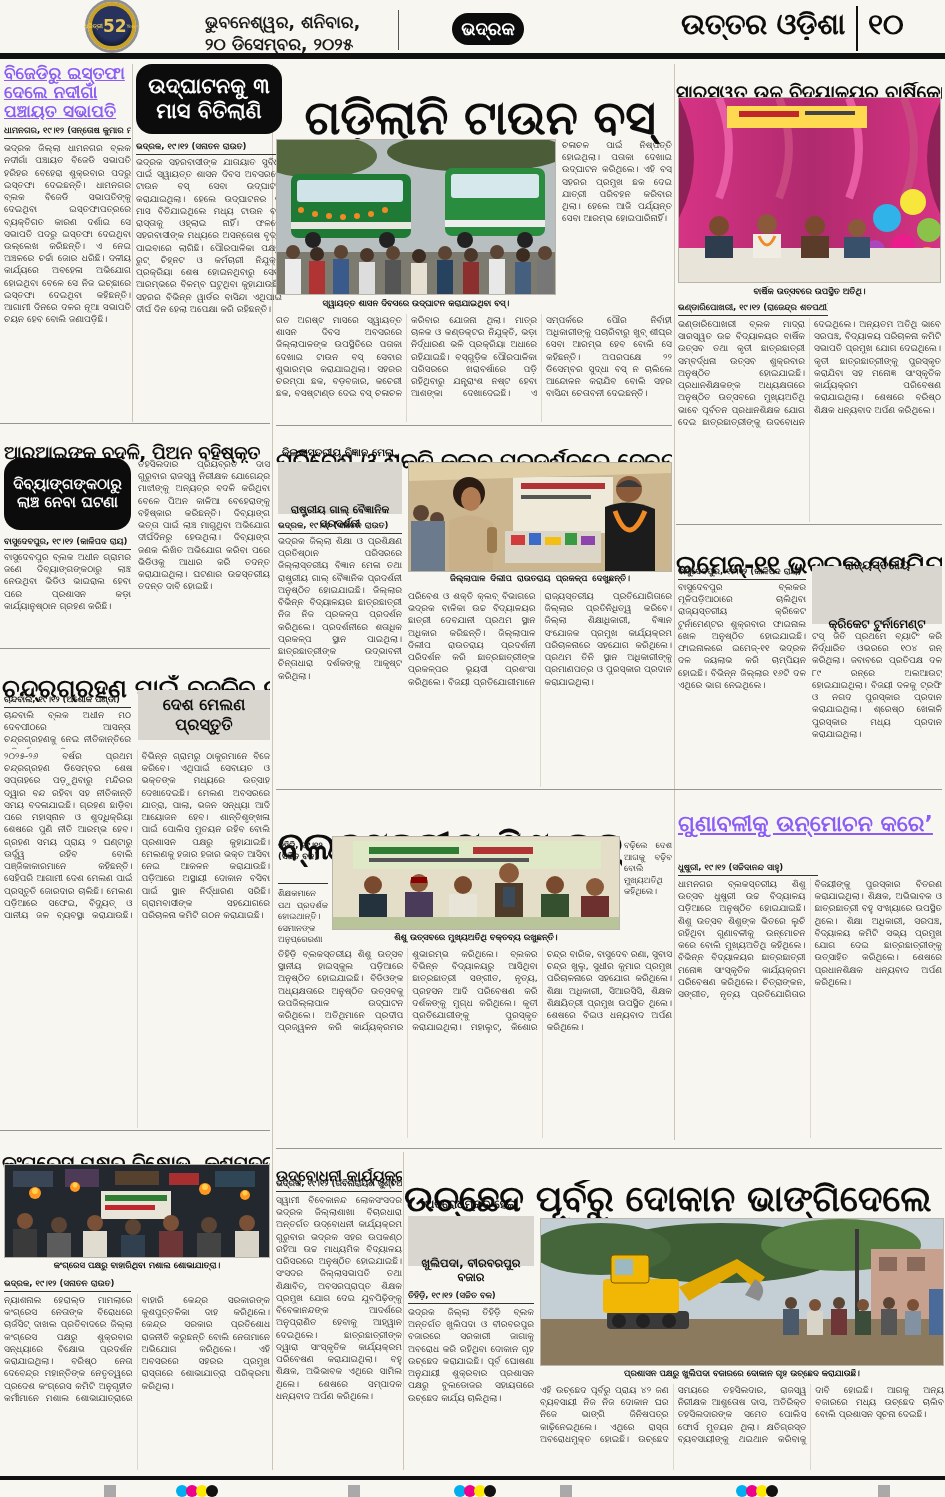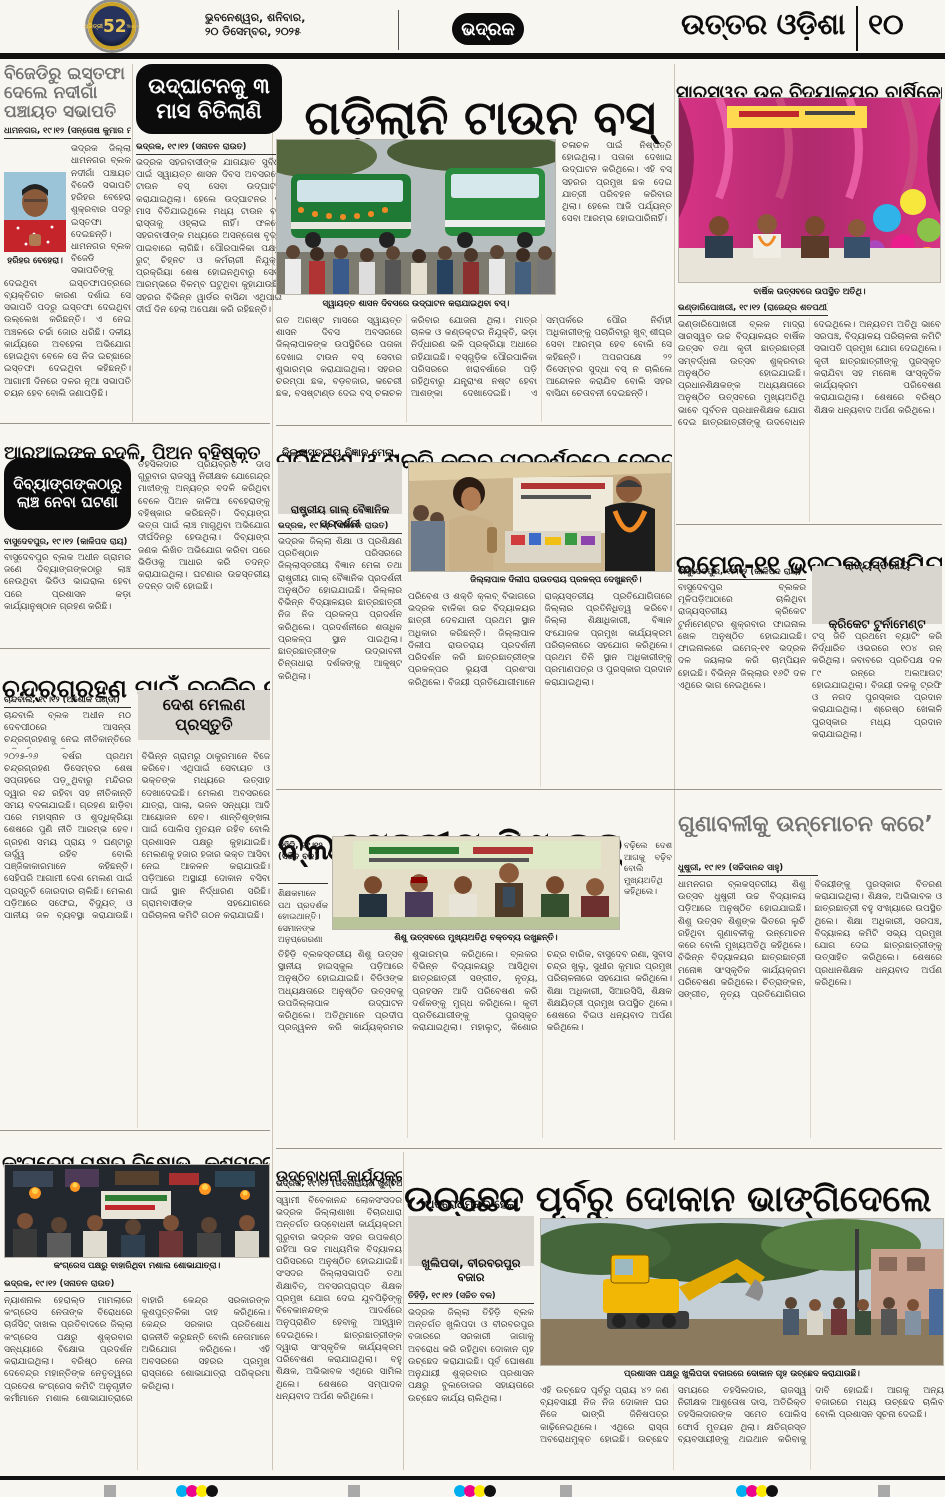--- a/index.html
+++ b/index.html
@@ -1,20 +1,20 @@
 <!DOCTYPE html>
 <html><head>
 <meta charset="utf-8">
 <style>
   html,body{margin:0;padding:0;background:#8e8e8e;}
   #page{position:relative;width:945px;height:1497px;margin:0 auto;background:#f8f6f0;
         font-family:"DejaVu Sans","Liberation Sans",sans-serif;color:#1a1a1a;overflow:hidden;}
   .abs{position:absolute;box-sizing:border-box;}
   .hl{font-weight:bold;color:#0d0d0d;line-height:1.08;letter-spacing:-0.4px;white-space:nowrap;overflow:hidden;}
-  .hlw{font-weight:bold;color:#737373;line-height:1.12;overflow:hidden;}
+  .hlw{font-weight:bold;color:#8b5cf6;line-height:1.12;overflow:hidden;text-decoration:underline;}
   .kbox{background:#0c0c0c;color:#fff;font-weight:bold;text-align:center;display:flex;flex-direction:column;
         align-items:center;justify-content:center;line-height:1.18;border-radius:16px;}
   .gbox{background:#d9d6cf;color:#0d0d0d;font-weight:bold;text-align:center;display:flex;flex-direction:column;
         align-items:center;justify-content:center;line-height:1.25;gap:44px;}
   .dl{font-size:8.5px;font-weight:bold;border-bottom:1px solid #333;padding-bottom:2px;margin-bottom:3px;
       white-space:nowrap;overflow:hidden;}
   .dlw{font-size:8.5px;font-weight:bold;border-bottom:1px solid #333;padding-bottom:2px;line-height:1.3;overflow:hidden;}
   .bd{font-size:9px;line-height:1.36;text-align:justify;color:#222;overflow:hidden;}
   .c2{column-count:2;column-gap:9px;column-rule:1px solid #ddd8cb;}
   .c3{column-count:3;column-gap:9px;column-rule:1px solid #ddd8cb;}
@@ -34,21 +34,21 @@
 <body>
 
 <div id="page">
 
   <header>
     <div class="abs logo-ring" style="left:88px;top:2px;width:48px;height:48px;">
       <span style="font-size:6px;font-weight:bold;">ଧରିତ୍ରୀ</span>
       <span style="font-size:17px;font-weight:bold;line-height:1;">52</span>
       <span style="font-size:5px;">Years</span>
     </div>
-    <div class="abs" style="left:205px;top:11px;font-size:11px;font-weight:bold;line-height:1.3;">
+    <div class="abs" style="left:205px;top:11px;font-size:17px;font-weight:bold;line-height:1.3;">
       <div>ଭୁବନେଶ୍ୱର, ଶନିବାର,</div>
       <div>୨୦ ଡିସେମ୍ବର, ୨୦୨୫</div>
     </div>
     <div class="abs" style="left:398px;top:10px;width:1px;height:40px;background:#555;"></div>
     <div class="abs kbox" style="left:452px;top:13px;width:72px;height:32px;font-size:18px;">ଭଦ୍ରକ</div>
     <div class="abs hl" style="left:630px;top:9px;width:215px;font-size:29px;text-align:right;">ଉତ୍ତର ଓଡ଼ିଶା</div>
     <div class="abs" style="left:856px;top:6px;width:2px;height:45px;background:#111;"></div>
     <div class="abs hl" style="left:868px;top:9px;font-size:29px;">୧୦</div>
     <div class="abs" id="hdr-bar" style="left:0;top:53px;width:945px;height:6px;"></div>
   </header>
@@ -62,36 +62,20 @@
   <div class="abs hr" style="left:276px;top:425px;width:396px;"></div>
   <div class="abs hr" style="left:676px;top:524px;width:266px;"></div>
   <div class="abs hr" style="left:276px;top:789px;width:666px;"></div>
   <div class="abs hr" style="left:0;top:1130px;width:270px;"></div>
   <div class="abs hr" style="left:276px;top:1148px;width:666px;"></div>
 
   <section class="abs" style="left:4px;top:64px;width:127px;height:358px;">
     <h2 class="hlw" style="font-size:17px;margin:0 0 4px 0;">ବିଜେଡିରୁ ଇସ୍ତଫା ଦେଲେ ନଦୀଗାଁ ପଞ୍ଚାୟତ ସଭାପତି</h2>
     <div class="dl">ଧାମନଗର, ୧୯।୧୨ (ସନ୍ତୋଷ କୁମାର ମହାପାତ୍ର)</div>
     <div class="bd" style="height:268px;">
-      <figure style="float:left;width:62px;margin:30px 5px 2px 0;padding:0;">
-        <svg width="62" height="80" viewBox="0 0 62 80">
-          <rect width="62" height="80" fill="#9cc4d8"></rect>
-          <rect y="48" width="62" height="32" fill="#c6242b"></rect>
-          <circle cx="14" cy="56" r="1.5" fill="#fff"></circle>
-            <circle cx="30" cy="62" r="1.5" fill="#fff"></circle>
-          <circle cx="48" cy="55" r="1.5" fill="#fff"></circle>
-            <circle cx="22" cy="72" r="1.5" fill="#fff"></circle>
-          <circle cx="44" cy="70" r="1.5" fill="#fff"></circle>
-          <ellipse cx="31" cy="30" rx="13" ry="15" fill="#8a5a3a"></ellipse>
-          <path d="M18 24 Q31 10 44 24 L44 18 Q31 6 18 18 Z" fill="#222"></path>
-          <rect x="20" y="27" width="22" height="3" fill="#333" opacity=".6"></rect>
-          <rect x="25" y="62" width="12" height="12" rx="3" fill="#b07b52"></rect>
-        </svg>
-        <figcaption class="cap" style="white-space:normal;">ହରିହର ବେହେରା।</figcaption>
-      </figure>
       <span>ଭଦ୍ରକ ଜିଲ୍ଲା ଧାମନଗର ବ୍ଲକ ନଦୀଗାଁ ପଞ୍ଚାୟତ ବିଜେଡି ସଭାପତି ହରିହର ବେହେରା ଶୁକ୍ରବାର ପଦରୁ ଇସ୍ତଫା ଦେଇଛନ୍ତି। ଧାମନଗର ବ୍ଲକ ବିଜେଡି ସଭାପତିଙ୍କୁ ଦେଇଥିବା ଇସ୍ତଫାପତ୍ରରେ ବ୍ୟକ୍ତିଗତ କାରଣ ଦର୍ଶାଇ ସେ ସଭାପତି ପଦରୁ ଇସ୍ତଫା ଦେଇଥିବା ଉଲ୍ଲେଖ କରିଛନ୍ତି। ଏ ନେଇ ଅଞ୍ଚଳରେ ଚର୍ଚ୍ଚା ଜୋର ଧରିଛି। ଦଳୀୟ କାର୍ଯ୍ୟରେ ଅବହେଳା ଅଭିଯୋଗ ହୋଇଥିବା ବେଳେ ସେ ନିଜ ଇଚ୍ଛାରେ ଇସ୍ତଫା ଦେଇଥିବା କହିଛନ୍ତି। ଆଗାମୀ ଦିନରେ ଦଳର ନୂଆ ସଭାପତି ଚୟନ ହେବ ବୋଲି ଜଣାପଡ଼ିଛି।</span>
     </div>
   </section>
 
   <section>
     <div class="abs kbox" style="left:136px;top:64px;width:146px;height:70px;font-size:21px;">
       <span>ଉଦ୍‌ଘାଟନକୁ ୩</span>
       <span>ମାସ ବିତିଲାଣି</span>
     </div>
     <h1 class="abs hl" style="left:288px;top:62px;width:384px;font-size:47px;text-align:center;">ଗଡ଼ିଲାନି ଟାଉନ ବସ୍</h1>
@@ -242,21 +226,21 @@
         <rect x="136" y="74" width="16" height="8" fill="#f2c014"></rect>
           <rect x="156" y="70" width="12" height="12" fill="#3a9a44"></rect>
         <rect x="172" y="73" width="14" height="9" fill="#8e44ad"></rect>
         <g fill="#5b4433">
             <circle cx="12" cy="50" r="8"></circle>
             <circle cx="28" cy="56" r="7"></circle>
           </g>
         <rect x="2" y="58" width="34" height="52" fill="#6b7a8c"></rect>
       </svg>
     </div>
-    <div class="abs cap" style="left:424px;top:574px;width:264px;">ଜିଲ୍ଲାପାଳ ଦିଲୀପ ରାଉତରାୟ ପ୍ରକଳ୍ପ ଦେଖୁଛନ୍ତି।</div>
+    <div class="abs cap" style="left:408px;top:574px;width:264px;font-family:Liberation Mono, monospace;">ଜିଲ୍ଲାପାଳ ଦିଲୀପ ରାଉତରାୟ ପ୍ରକଳ୍ପ ଦେଖୁଛନ୍ତି।</div>
     <div class="abs bd c2" style="left:408px;top:590px;width:264px;height:197px;">ପରିବେଶ ଓ ଶକ୍ତି କ୍ଲବ୍ ବିଭାଗରେ ଭଦ୍ରକ ବାଳିକା ଉଚ୍ଚ ବିଦ୍ୟାଳୟର ଛାତ୍ରୀ ଦେବଯାନୀ ପ୍ରଥମ ସ୍ଥାନ ଅଧିକାର କରିଛନ୍ତି। ଜିଲ୍ଲାପାଳ ଦିଲୀପ ରାଉତରାୟ ପ୍ରଦର୍ଶନୀ ପରିଦର୍ଶନ କରି ଛାତ୍ରଛାତ୍ରୀଙ୍କ ପ୍ରକଳ୍ପର ଭୂୟସୀ ପ୍ରଶଂସା କରିଥିଲେ। ବିଜୟୀ ପ୍ରତିଯୋଗୀମାନେ ରାଜ୍ୟସ୍ତରୀୟ ପ୍ରତିଯୋଗିତାରେ ଜିଲ୍ଲାର ପ୍ରତିନିଧିତ୍ୱ କରିବେ। ଜିଲ୍ଲା ଶିକ୍ଷାଧିକାରୀ, ବିଜ୍ଞାନ ସଂଯୋଜକ ପ୍ରମୁଖ କାର୍ଯ୍ୟକ୍ରମ ପରିଚାଳନାରେ ସହଯୋଗ କରିଥିଲେ। ପ୍ରଥମ ତିନି ସ୍ଥାନ ଅଧିକାରୀଙ୍କୁ ପ୍ରମାଣପତ୍ର ଓ ପୁରସ୍କାର ପ୍ରଦାନ କରାଯାଇଥିଲା।</div>
   </section>
 
   <section>
     <h2 class="abs hl" style="left:676px;top:530px;width:266px;font-size:25px;">ଇମେଜ୍-୧୧ ଭଦ୍ରକ ଚାମ୍ପିୟନ</h2>
     <div class="abs dl" style="left:678px;top:566px;width:128px;">ବାସୁଦେବପୁର, ୧୯।୧୨ (କାଳିପଦ ରାୟ)</div>
     <div class="abs bd" style="left:678px;top:581px;width:128px;height:206px;">ବାସୁଦେବପୁର ବ୍ଲକର ମୂଳିପଡ଼ିଆଠାରେ ଚାଲିଥିବା ରାଜ୍ୟସ୍ତରୀୟ କ୍ରିକେଟ ଟୁର୍ନାମେଣ୍ଟର ଶୁକ୍ରବାର ଫାଇନାଲ ଖେଳ ଅନୁଷ୍ଠିତ ହୋଇଯାଇଛି। ଫାଇନାଲରେ ଇମେଜ୍-୧୧ ଭଦ୍ରକ ଦଳ ଜୟଲାଭ କରି ଚାମ୍ପିୟନ ହୋଇଛି। ବିଭିନ୍ନ ଜିଲ୍ଲାର ୧୬ଟି ଦଳ ଏଥିରେ ଭାଗ ନେଇଥିଲେ।</div>
     <div class="abs gbox" style="left:812px;top:566px;width:130px;height:58px;font-size:12px;">
       <span>ରାଜ୍ୟସ୍ତରୀୟ</span>
       <span>କ୍ରିକେଟ ଟୁର୍ନାମେଣ୍ଟ</span>

